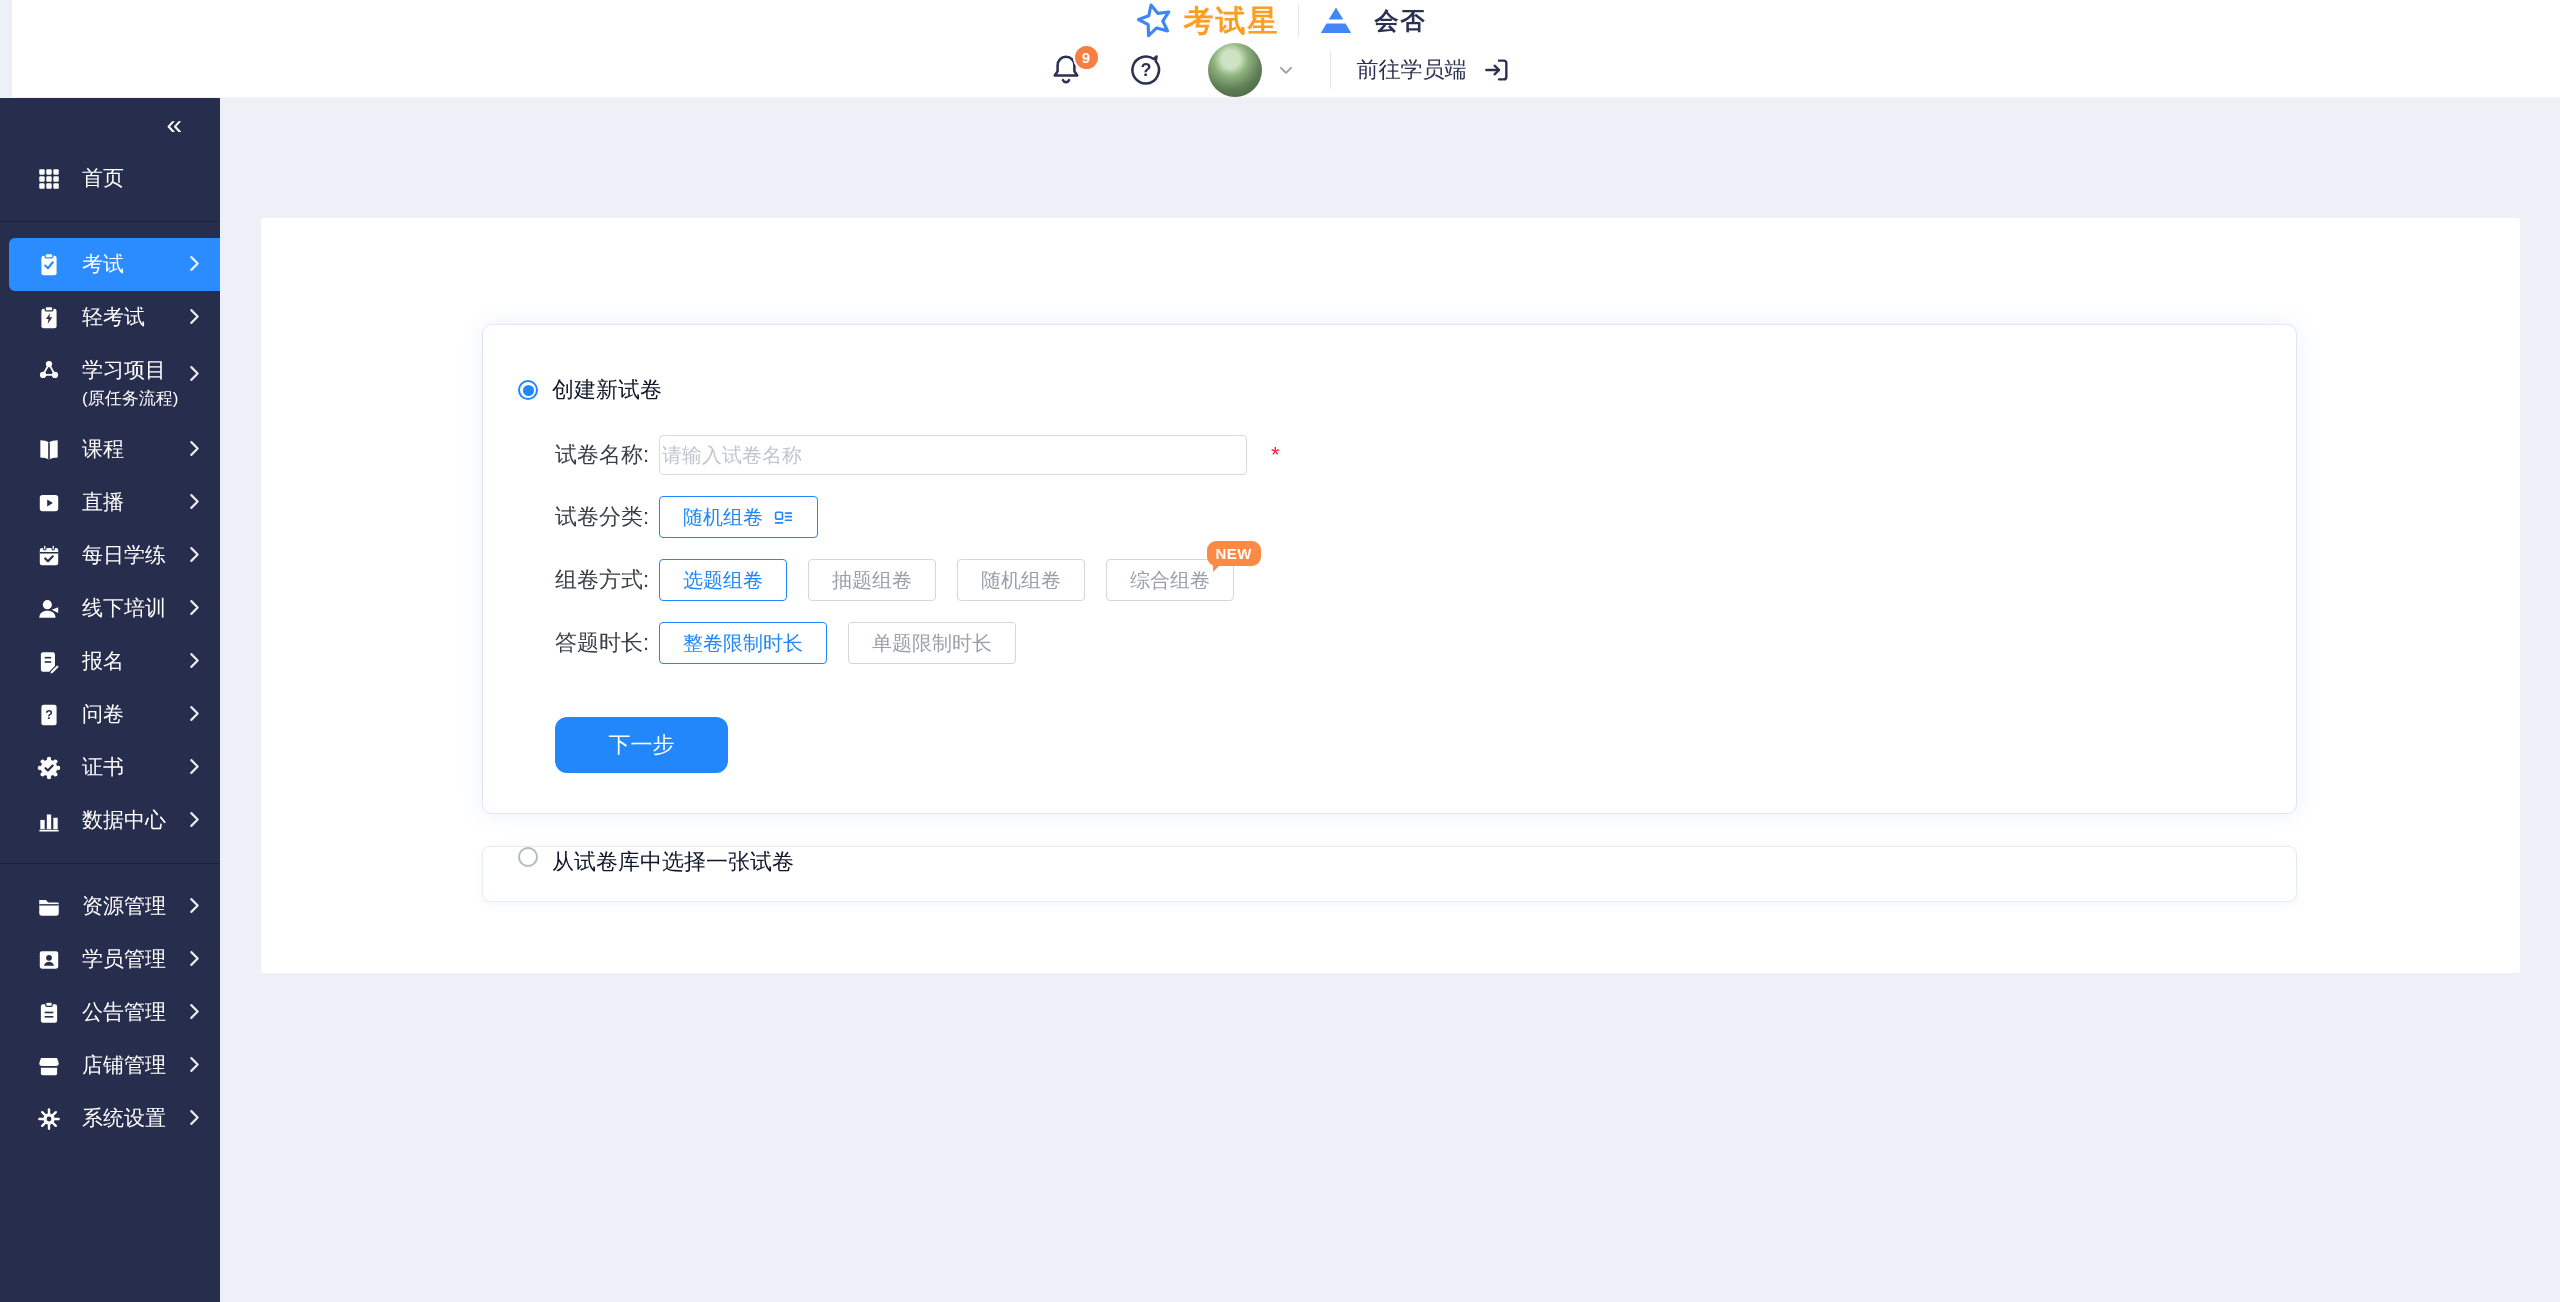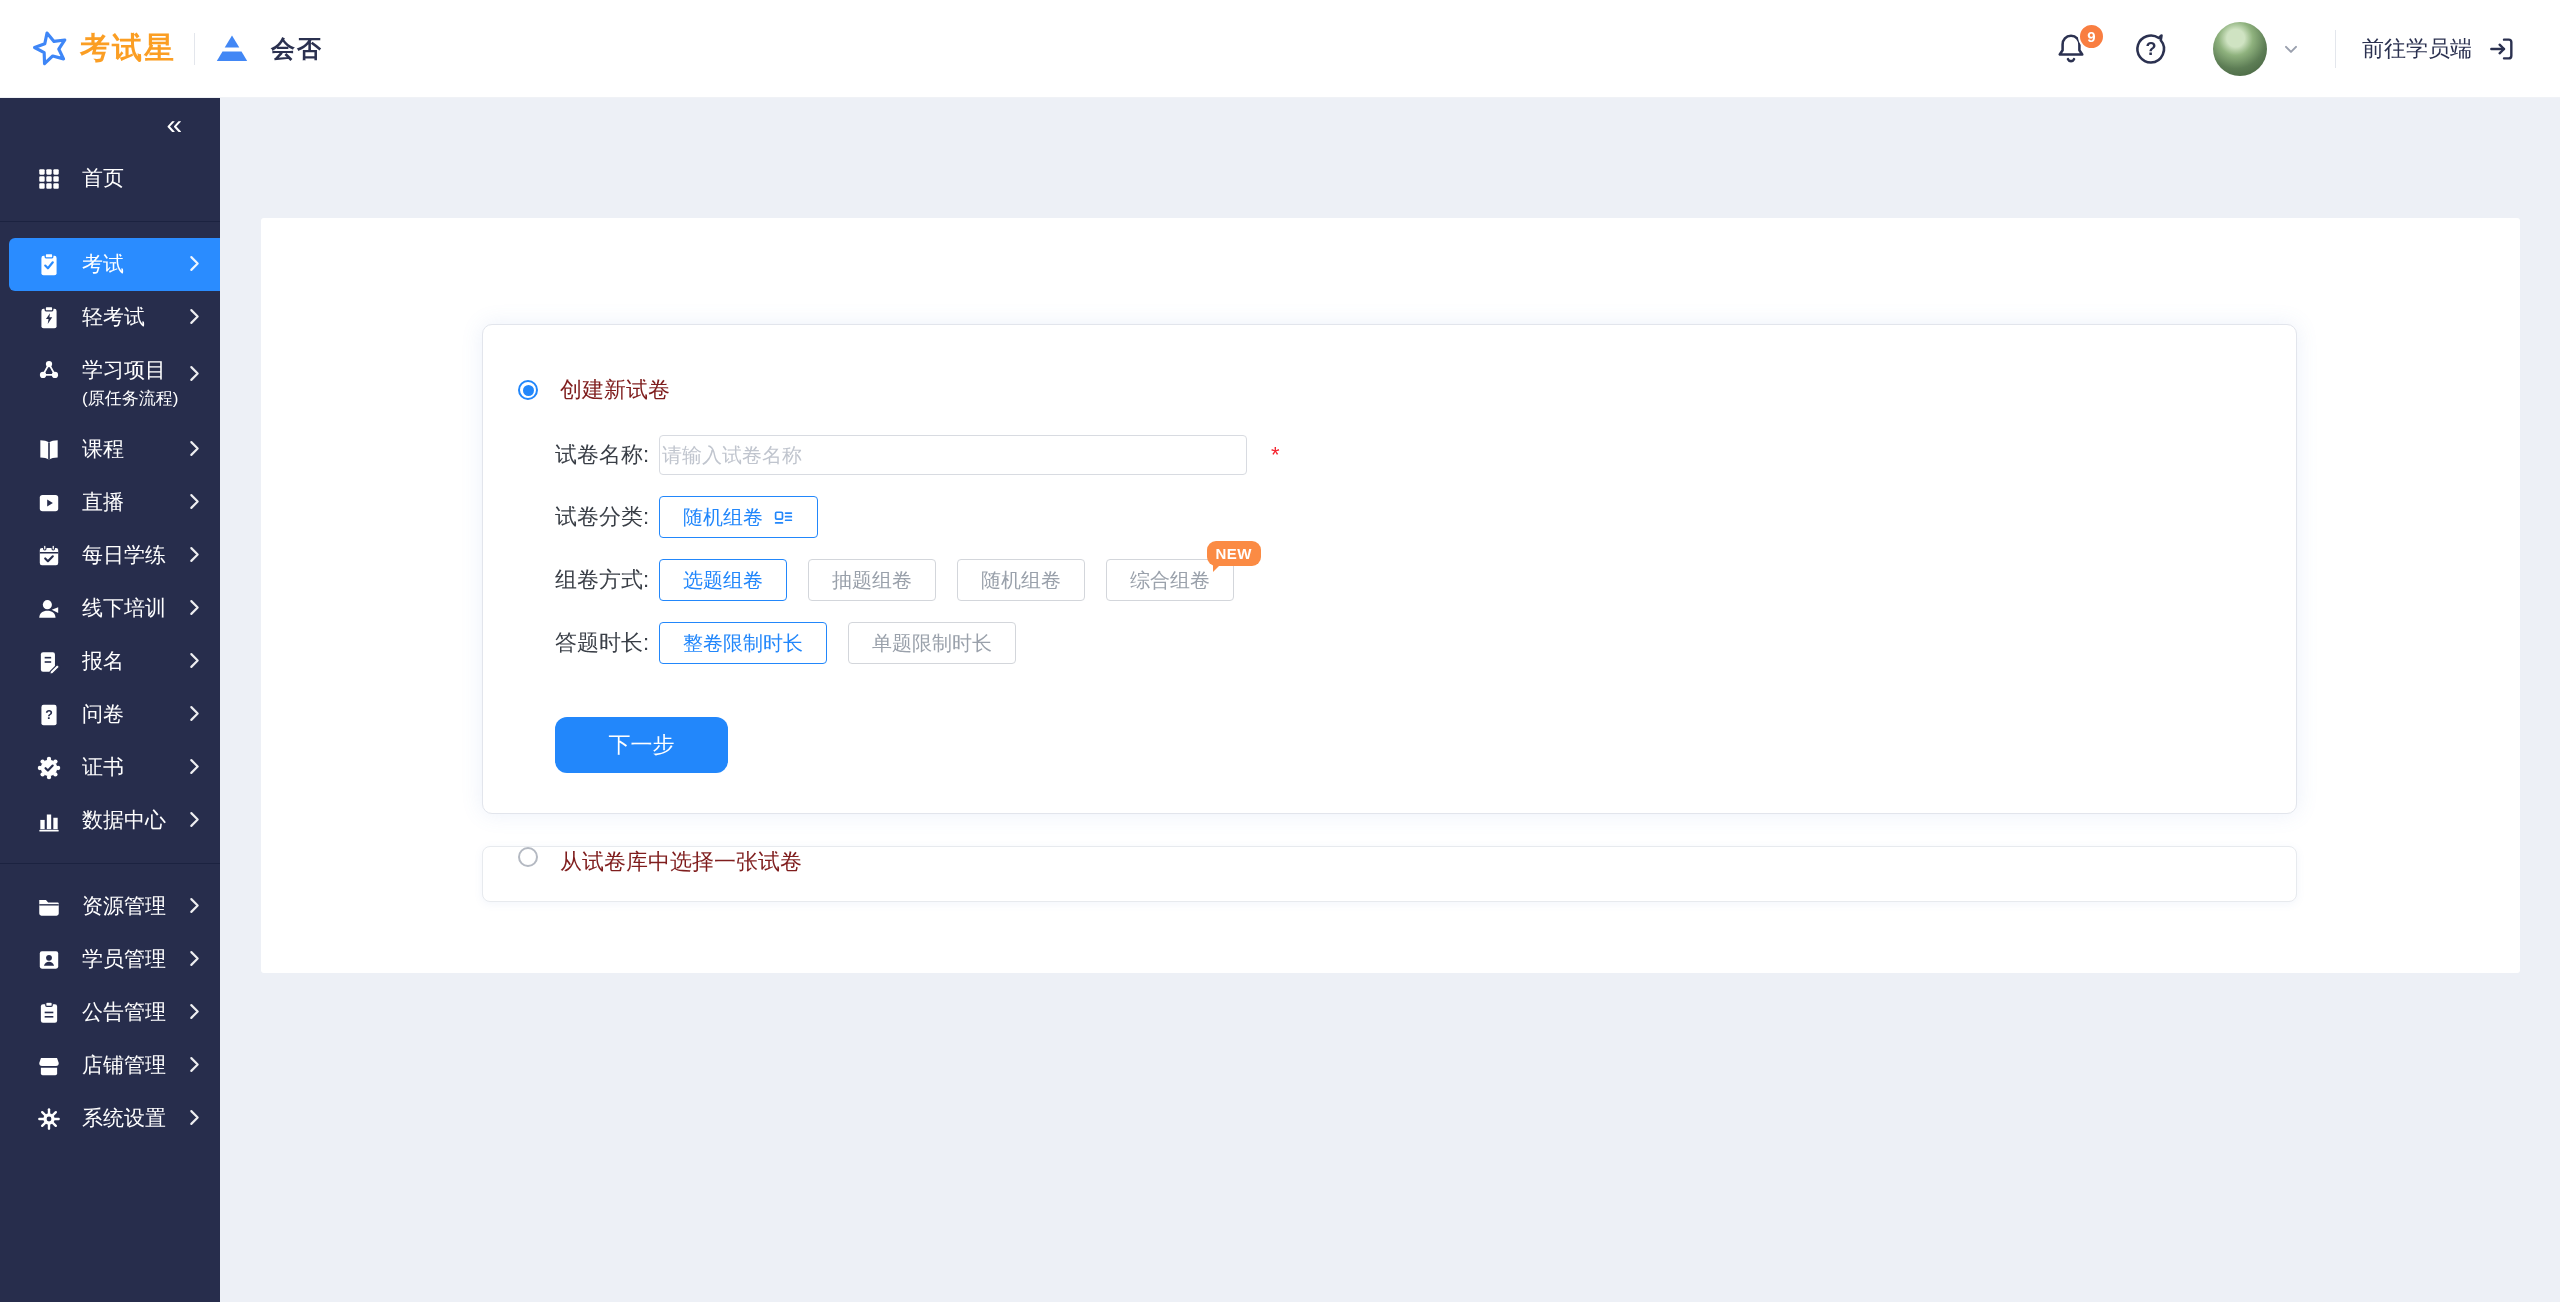--- a/index.html
+++ b/index.html
@@ -1,23 +1,23 @@
 <!DOCTYPE html>
 <html style="--accent: #2287fb; --sidebar-bg: #272d4c; --sidebar-active: #2a8cff; --badge-orange: #f97e41; --new-badge-orange: #fb8b44; --brand-orange: #fb9e23; --header-text: #2b3150; --body-bg: #edf0f6; --step-inactive: #8d939e;"><head>
 <meta charset="utf-8">
 <style>
   * { margin:0; padding:0; box-sizing:border-box; }
   html,body { background:#dfe3ea; }
   body { font-family:"Liberation Sans", sans-serif; }
   .screen { position:relative; width:2560px; height:1302px; background:var(--body-bg,#edf0f6); overflow:hidden; }
 
   
-  .header { position:absolute; top:0; left:0; right:0; height:98px; background:#fff;
+  .header { position:absolute; top:0; left:12px; right:0; height:98px; background:#fff;
             display:flex; align-items:center; justify-content:space-between;
-            padding:0 42px 0 30px; border-bottom:1px solid #f0f2f6; z-index:4; }
+            padding:0 42px 0 30px; border-bottom:1px solid #f0f2f6; z-index:4;flex-direction:column; }
   .logo-area { display:flex; align-items:center; }
   .brand-text { font-size:30px; font-weight:bold; color:var(--brand-orange,#fb9e23); letter-spacing:2px; margin-left:8px; }
   .logo-sep { width:1px; height:32px; background:#e3e6ec; margin:0 18px; }
   .org-text { font-size:24px; font-weight:bold; color:var(--header-text,#2b3150); letter-spacing:2px; margin-left:20px; }
   .header-right { display:flex; align-items:center; }
   .hicon { display:flex; align-items:center; justify-content:center; cursor:pointer; }
   .bell-wrap { position:relative; margin-right:44px; }
   .count-badge { position:absolute; top:-8px; right:-16px; min-width:27px; height:27px; border-radius:14px;
                  background:var(--badge-orange,#f97e41); color:#fff; font-size:15px; font-weight:bold;
                  display:flex; align-items:center; justify-content:center; border:2px solid #fff; }
@@ -58,21 +58,21 @@
   .main { position:absolute; top:192px; left:220px; right:0; bottom:0; background:var(--body-bg,#edf0f6); }
   .panel { margin:26px 40px 0 41px; height:755px; background:#fff; border-radius:3px; padding:106px 0 0 221px; }
 
   .card-new { width:1815px; min-height:471px; background:#fff; border:1px solid #e2e5ec; border-radius:10px;
               box-shadow:0 0 22px rgba(90,130,210,0.12); padding:50px 0 40px 35px; }
   .radio-row { display:flex; align-items:center; }
   .radio { width:20px; height:20px; border-radius:50%; border:2px solid #b4b9c2; background:#fff;
            display:inline-block; position:relative; cursor:pointer; flex:0 0 20px; }
   .radio.checked { border-color:var(--accent,#2287fb); }
   .radio.checked::after { content:""; position:absolute; inset:2.5px; border-radius:50%; background:var(--accent,#2287fb); }
-  .radio-label { font-size:22px; color:#7f1d1d; margin-left:22px; }
+  .radio-label { font-size:22px; color:#0f172a; margin-left:14px; }
 
   .form { margin:30px 0 0 37px; }
   .form-row { display:flex; align-items:center; margin-bottom:21px; }
   .form-row > label { width:104px; font-size:22px; color:#3a3f47; flex:0 0 104px; }
   .name-input { width:588px; height:40px; border:1px solid #d8dbe1; border-radius:4px; padding:0 2px;
                 font-size:20px; color:#333; outline:none; }
   .name-input::placeholder { color:#c0c5ce; }
   .req { color:#f5222d; font-size:22px; margin-left:24px; }
 
   .toggle { height:42px; padding:0 23px; background:#fff; border:1px solid #d3d6db; border-radius:4px;

